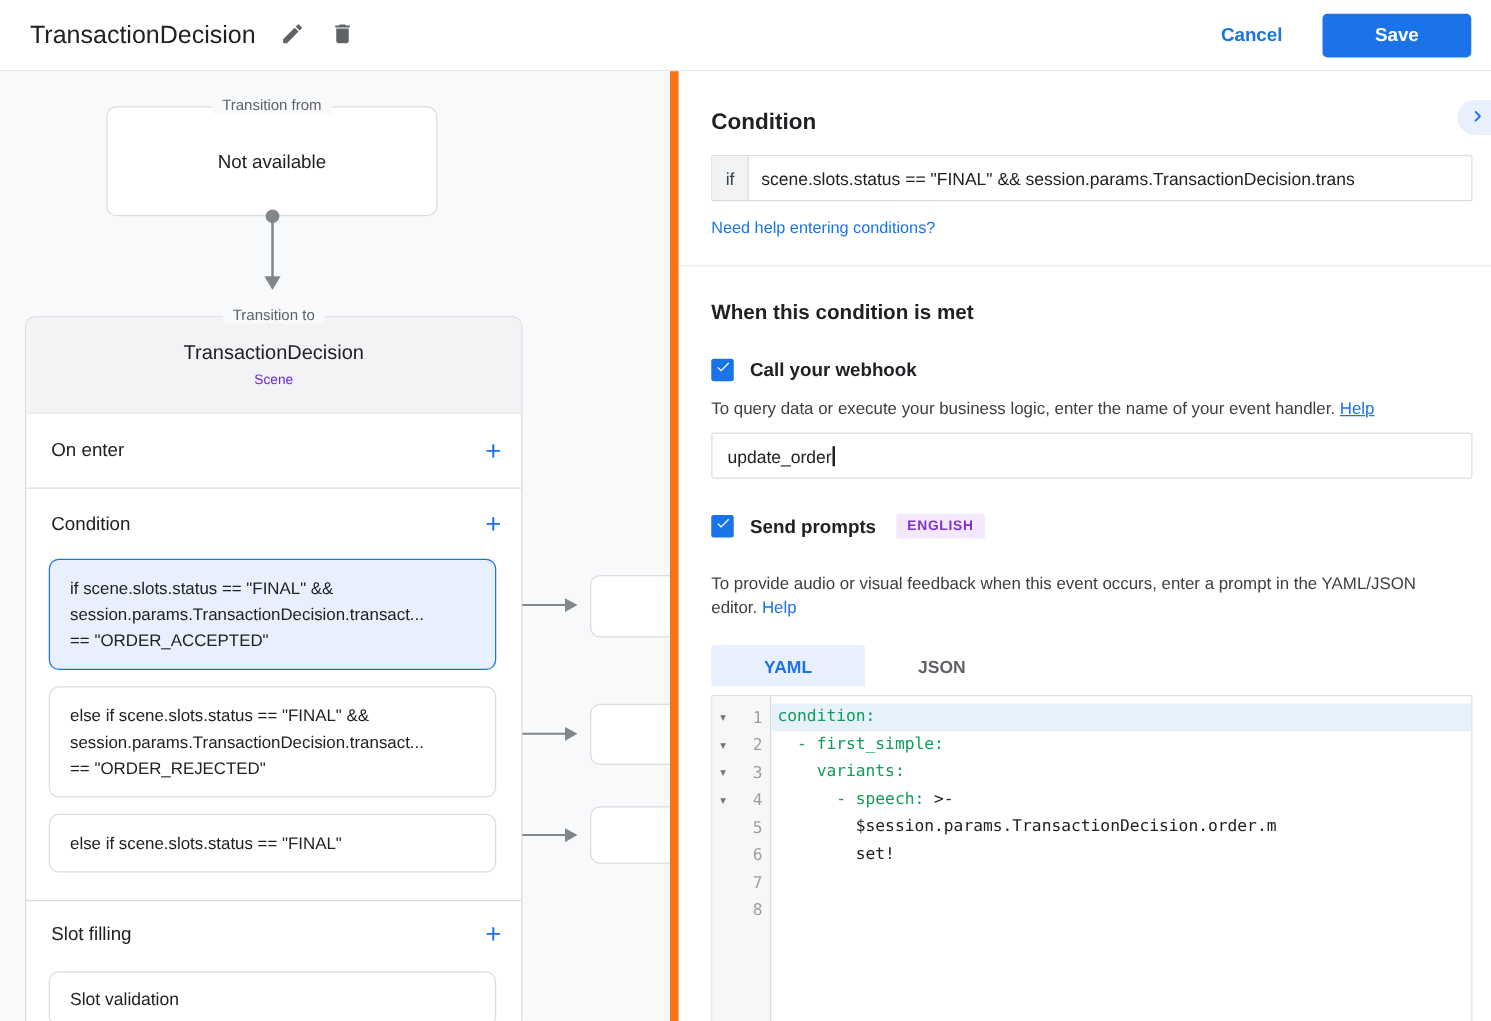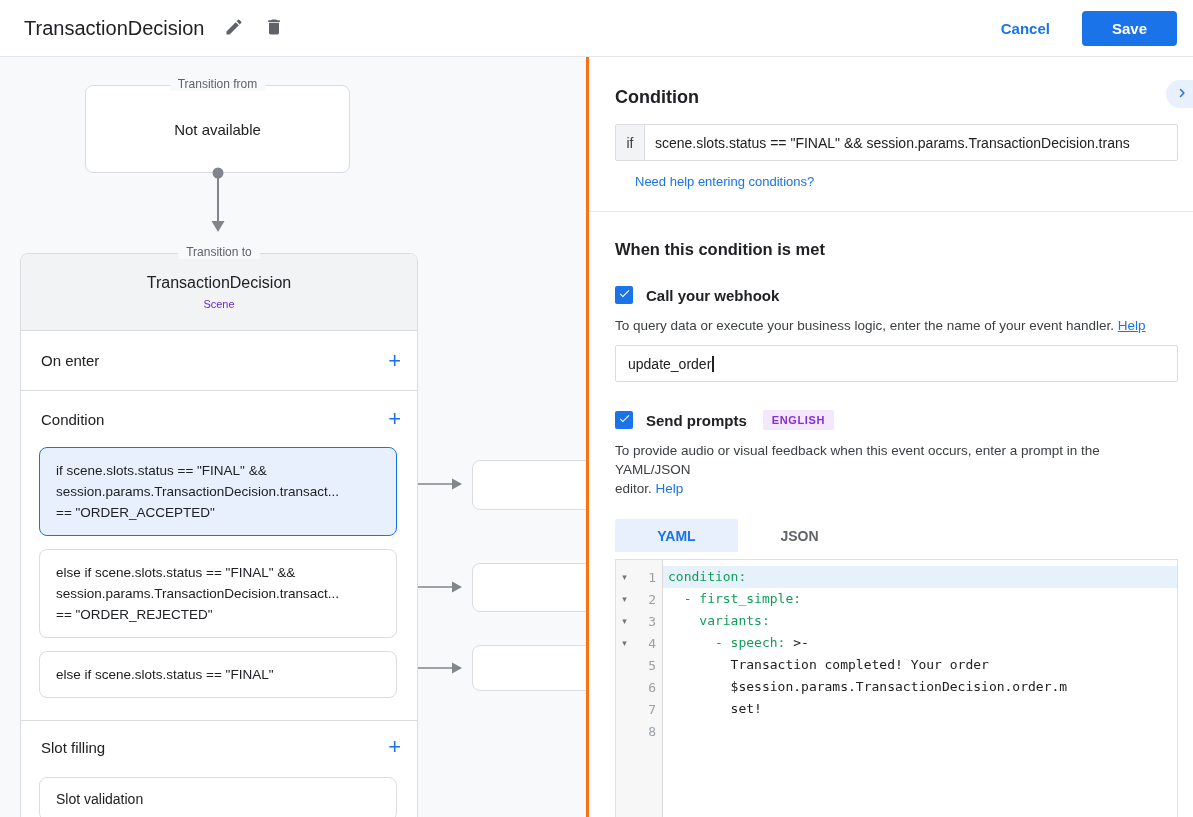--- a/index.html
+++ b/index.html
@@ -10,26 +10,26 @@
   .topbar { height:57px; background:#fff; border-bottom:1px solid #e3e6ea;
             display:flex; align-items:center; padding:0 16px 0 24px; }
   .page-title { font-size:20px; color:#202124; }
   .icon-btn { width:36px; height:36px; border:none; background:transparent; cursor:pointer;
               display:flex; align-items:center; justify-content:center; border-radius:50%; }
   .icon-btn svg { fill:#5f6368; }
   .topbar .spacer { flex:1; }
   .cancel-btn { color:#1a73e8; font-size:15px; font-weight:bold; background:none; border:none;
                 padding:8px 18px; cursor:pointer; font-family:inherit; }
   .save-btn { background:#1a73e8; color:#fff; font-size:15px; font-weight:bold; border:none;
-              border-radius:4px; padding:9px 30px; margin-left:14px; cursor:pointer; font-family:inherit; }
+              border-radius:4px; padding:9px 42px; margin-left:14px; cursor:pointer; font-family:inherit; }
 
   
   .main { display:flex; height:760px; }
-  .canvas { position:relative; width:589px; height:760px; background:#f8f9fa;
-            overflow:hidden; flex:none; border-right:3px solid #f97316; }
+  .canvas { position:relative; width:543px; height:760px; background:#f8f9fa;
+            overflow:hidden; flex:none; border-right:7px solid #f97316; }
   .panel { position:relative; flex:1; background:#fff; padding:0 15px 0 26px; overflow:hidden; }
 
   
   .node-label { position:absolute; top:-9px; left:50%; transform:translateX(-50%);
                 background:#f8f9fa; padding:0 8px; font-size:12px; color:#5f6368; white-space:nowrap; }
   .tfrom-box { position:absolute; left:85px; top:28px; width:265px; height:88px;
                background:#fff; border:1px solid #dadce0; border-radius:8px;
                display:flex; align-items:center; justify-content:center; }
   .tfrom-box .value { font-size:15px; color:#202124; }
 
@@ -67,21 +67,21 @@
   .cond-head { margin-top:30px; font-size:18px; color:#202124; }
   .expand-btn { position:absolute; right:0; top:23px; width:27px; height:28px;
                 background:#e8f0fe; border:none; border-radius:16px 0 0 16px; cursor:pointer;
                 display:flex; align-items:center; justify-content:center; padding-left:4px; }
   .if-row { margin-top:16px; display:flex; height:37px; border:1px solid #dadce0; border-radius:2px; }
   .if-tag { width:29px; background:#f1f3f4; border-right:1px solid #dadce0;
             display:flex; align-items:center; justify-content:center; font-size:14px; color:#3c4043; }
   .if-input { flex:1; display:flex; align-items:center; padding:0 10px; font-size:14px;
               white-space:nowrap; overflow:hidden; color:#202124; }
   .help-link { display:inline-block; margin-top:13px; color:#1a73e8; font-size:13px;
-               text-decoration:none; cursor:pointer;margin-left:20px; }
+               text-decoration:none; cursor:pointer; }
   .panel-divider { border:none; border-top:1px solid #e8eaed; margin:21px -15px 0 -26px; }
 
   .when-title { margin-top:28px; font-size:16.5px; color:#202124; }
   .check-row { margin-top:27px; display:flex; align-items:center; }
   .checkbox { width:18px; height:18px; background:#1a73e8; border-radius:2px; flex:none;
               display:flex; align-items:center; justify-content:center; cursor:pointer; }
   .check-label { margin-left:13px; font-size:15px; font-weight:bold; color:#202124; }
   .desc { margin-top:12px; font-size:13.5px; color:#3c4043; line-height:19px; }
   .desc a { color:#1a73e8; cursor:pointer; }
   .desc a.underline { text-decoration:underline; }
@@ -262,21 +262,21 @@
         <span>
           <svg width="13" height="13" viewBox="0 0 24 24" fill="#fff">
               <path d="M9 16.2L4.8 12l-1.4 1.4L9 19 21 7l-1.4-1.4z"></path>
             </svg>
         </span>
       </span>
       <span class="check-label">Send prompts</span>
       <span class="badge">ENGLISH</span>
     </div>
 
-    <div class="desc" style="margin-top:11px">
+    <div class="desc" style="margin-top:26px">
       <span>To provide audio or visual feedback when this event occurs, enter a prompt in the YAML/JSON</span><br>
       <span>editor.</span>
       <a>Help</a>
     </div>
 
     <div class="tabs">
       <div class="tab active">YAML</div>
       <div class="tab">JSON</div>
     </div>
 
@@ -313,21 +313,20 @@
         <div class="gutter-row">
             <span class="fold"></span>
             <span class="lnum">8</span>
           </div>
       </div>
       <div class="code">
         <pre class="code-line hl"><span class="tok-key">condition:</span></pre>
         <pre class="code-line"><span class="tok-key">  - first_simple:</span></pre>
         <pre class="code-line"><span class="tok-key">    variants:</span></pre>
         <pre class="code-line"><span class="tok-key">      - speech: </span><span class="tok-plain">&gt;-</span></pre>
-        <pre class="code-line"><span class="tok-plain">        Transaction completed! Your order</span></pre>
         <pre class="code-line"><span class="tok-plain">        $session.params.TransactionDecision.order.m</span></pre>
         <pre class="code-line"><span class="tok-plain">        set!</span></pre>
         <pre class="code-line"></pre>
       </div>
     </div>
 
   </div>
 </div>
 
 </body></html>

